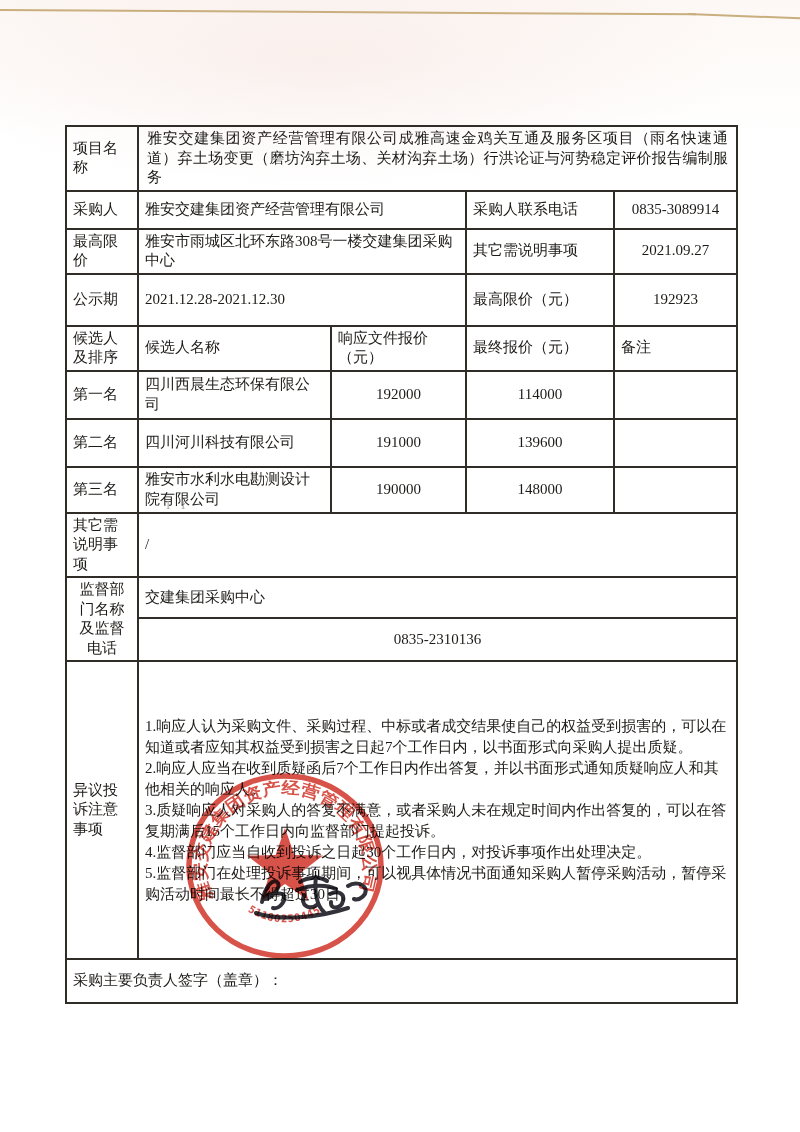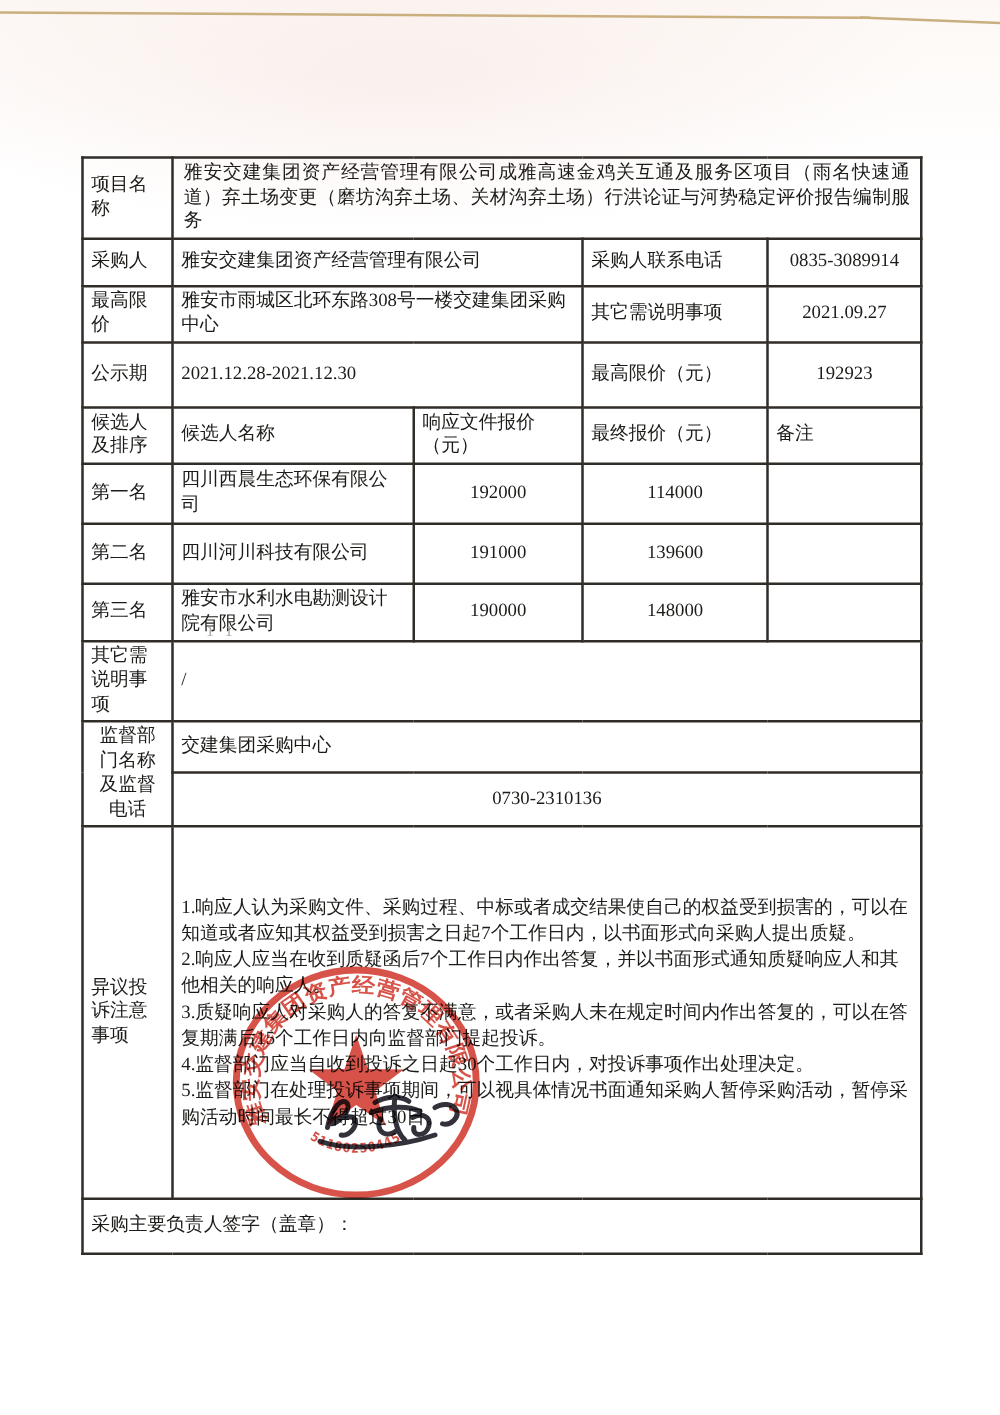--- a/index.html
+++ b/index.html
@@ -130,21 +130,21 @@
       </tr>
       <tr style="height:36px">
         <td class="lab">其它需说明事项</td>
         <td colspan="4" class="cen">/</td>
       </tr>
       <tr style="height:38px">
         <td rowspan="2" class="vlab">监督部门名称及监督电话</td>
         <td colspan="4" class="cen">交建集团采购中心</td>
       </tr>
       <tr style="height:40px">
-        <td colspan="4" class="num">0730-2310136</td>
+        <td colspan="4" class="num">0835-2310136</td>
       </tr>
       <tr style="height:298px">
         <td class="lab">异议投诉注意事项</td>
         <td colspan="4" class="objection-body">
           <div class="obj-item">1.响应人认为采购文件、采购过程、中标或者成交结果使自己的权益受到损害的，可以在知道或者应知其权益受到损害之日起7个工作日内，以书面形式向采购人提出质疑。</div>
           <div class="obj-item">2.响应人应当在收到质疑函后7个工作日内作出答复，并以书面形式通知质疑响应人和其他相关的响应人。</div>
           <div class="obj-item">3.质疑响应人对采购人的答复不满意，或者采购人未在规定时间内作出答复的，可以在答复期满后15个工作日内向监督部门提起投诉。</div>
           <div class="obj-item">4.监督部门应当自收到投诉之日起30个工作日内，对投诉事项作出处理决定。</div>
           <div class="obj-item">5.监督部门在处理投诉事项期间，可以视具体情况书面通知采购人暂停采购活动，暂停采购活动时间最长不得超过30日。</div>
         </td>

